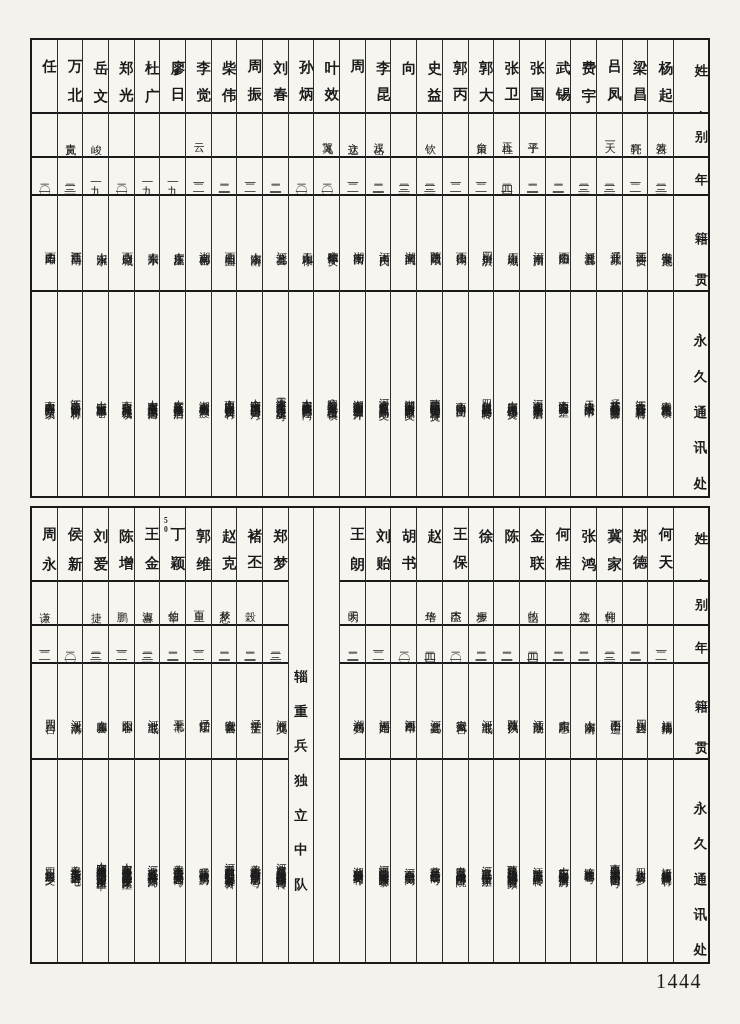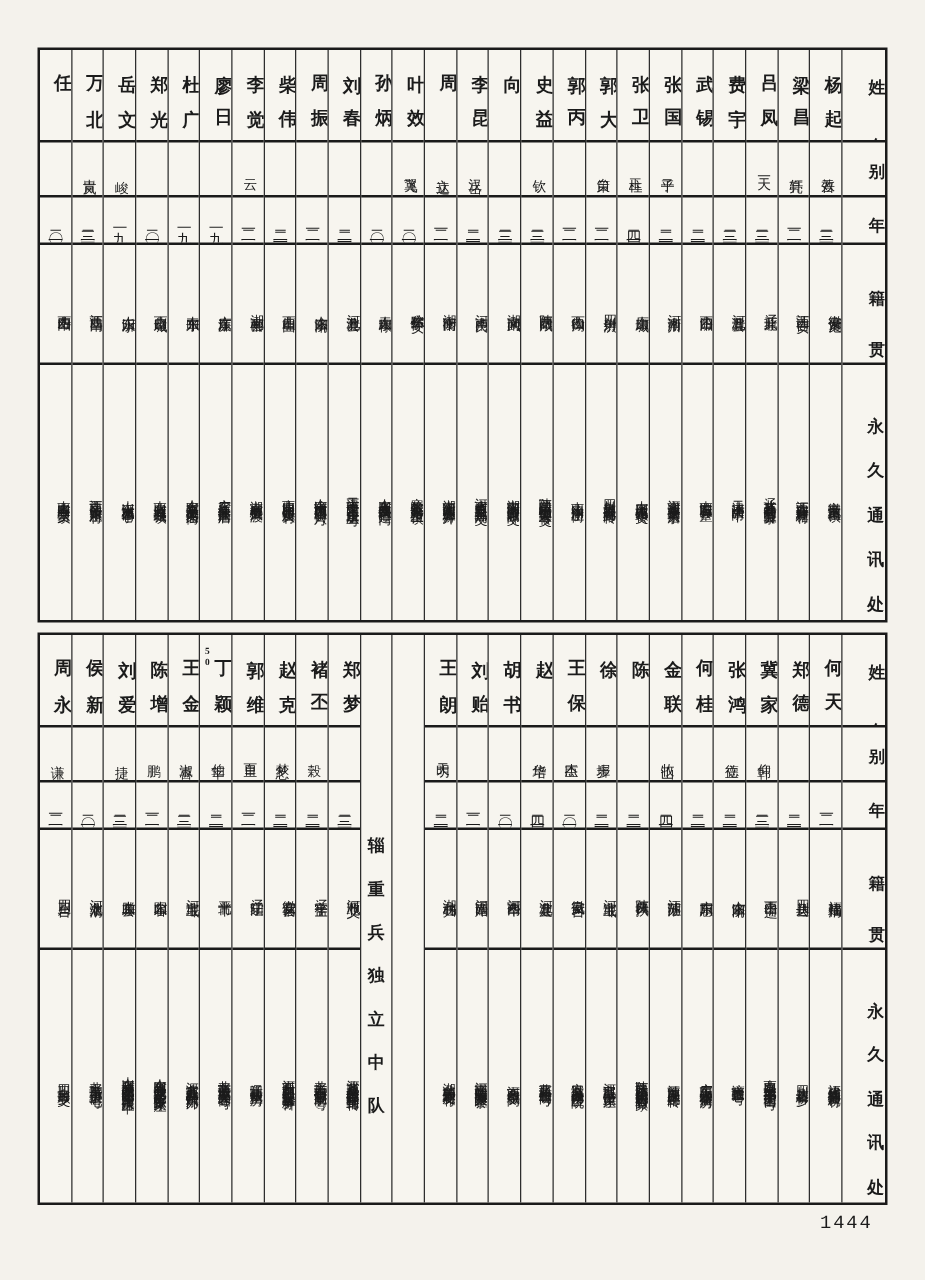--- a/index.html
+++ b/index.html
@@ -56,22 +56,22 @@
   .sec-label-col{flex:1 1 0;}
   .sec-label{
     flex:1;writing-mode:vertical-rl;text-orientation:upright;
     font-size:13.5px;font-weight:bold;
     text-align:justify;text-align-last:justify;
     padding:150px 4px 96px;box-sizing:border-box;
   }
   .note{font-size:7.5px;letter-spacing:0;}
   .page-number{
     position:absolute;left:656px;top:970px;
-    font-size:15px;letter-spacing:1.5px;
-    font-family:Liberation Mono, monospace;
+    font-size:20px;letter-spacing:1.5px;
+    font-family:Liberation Serif, serif;
   }
 </style>
 </head>
 <body>
 
 <div class="dir-table" id="table-0">
     <div class="col header-col">
       <div class="cell hcell c-name">姓名</div>
       <div class="cell hcell c-alias">别号</div>
       <div class="cell hcell c-age">年龄</div>

